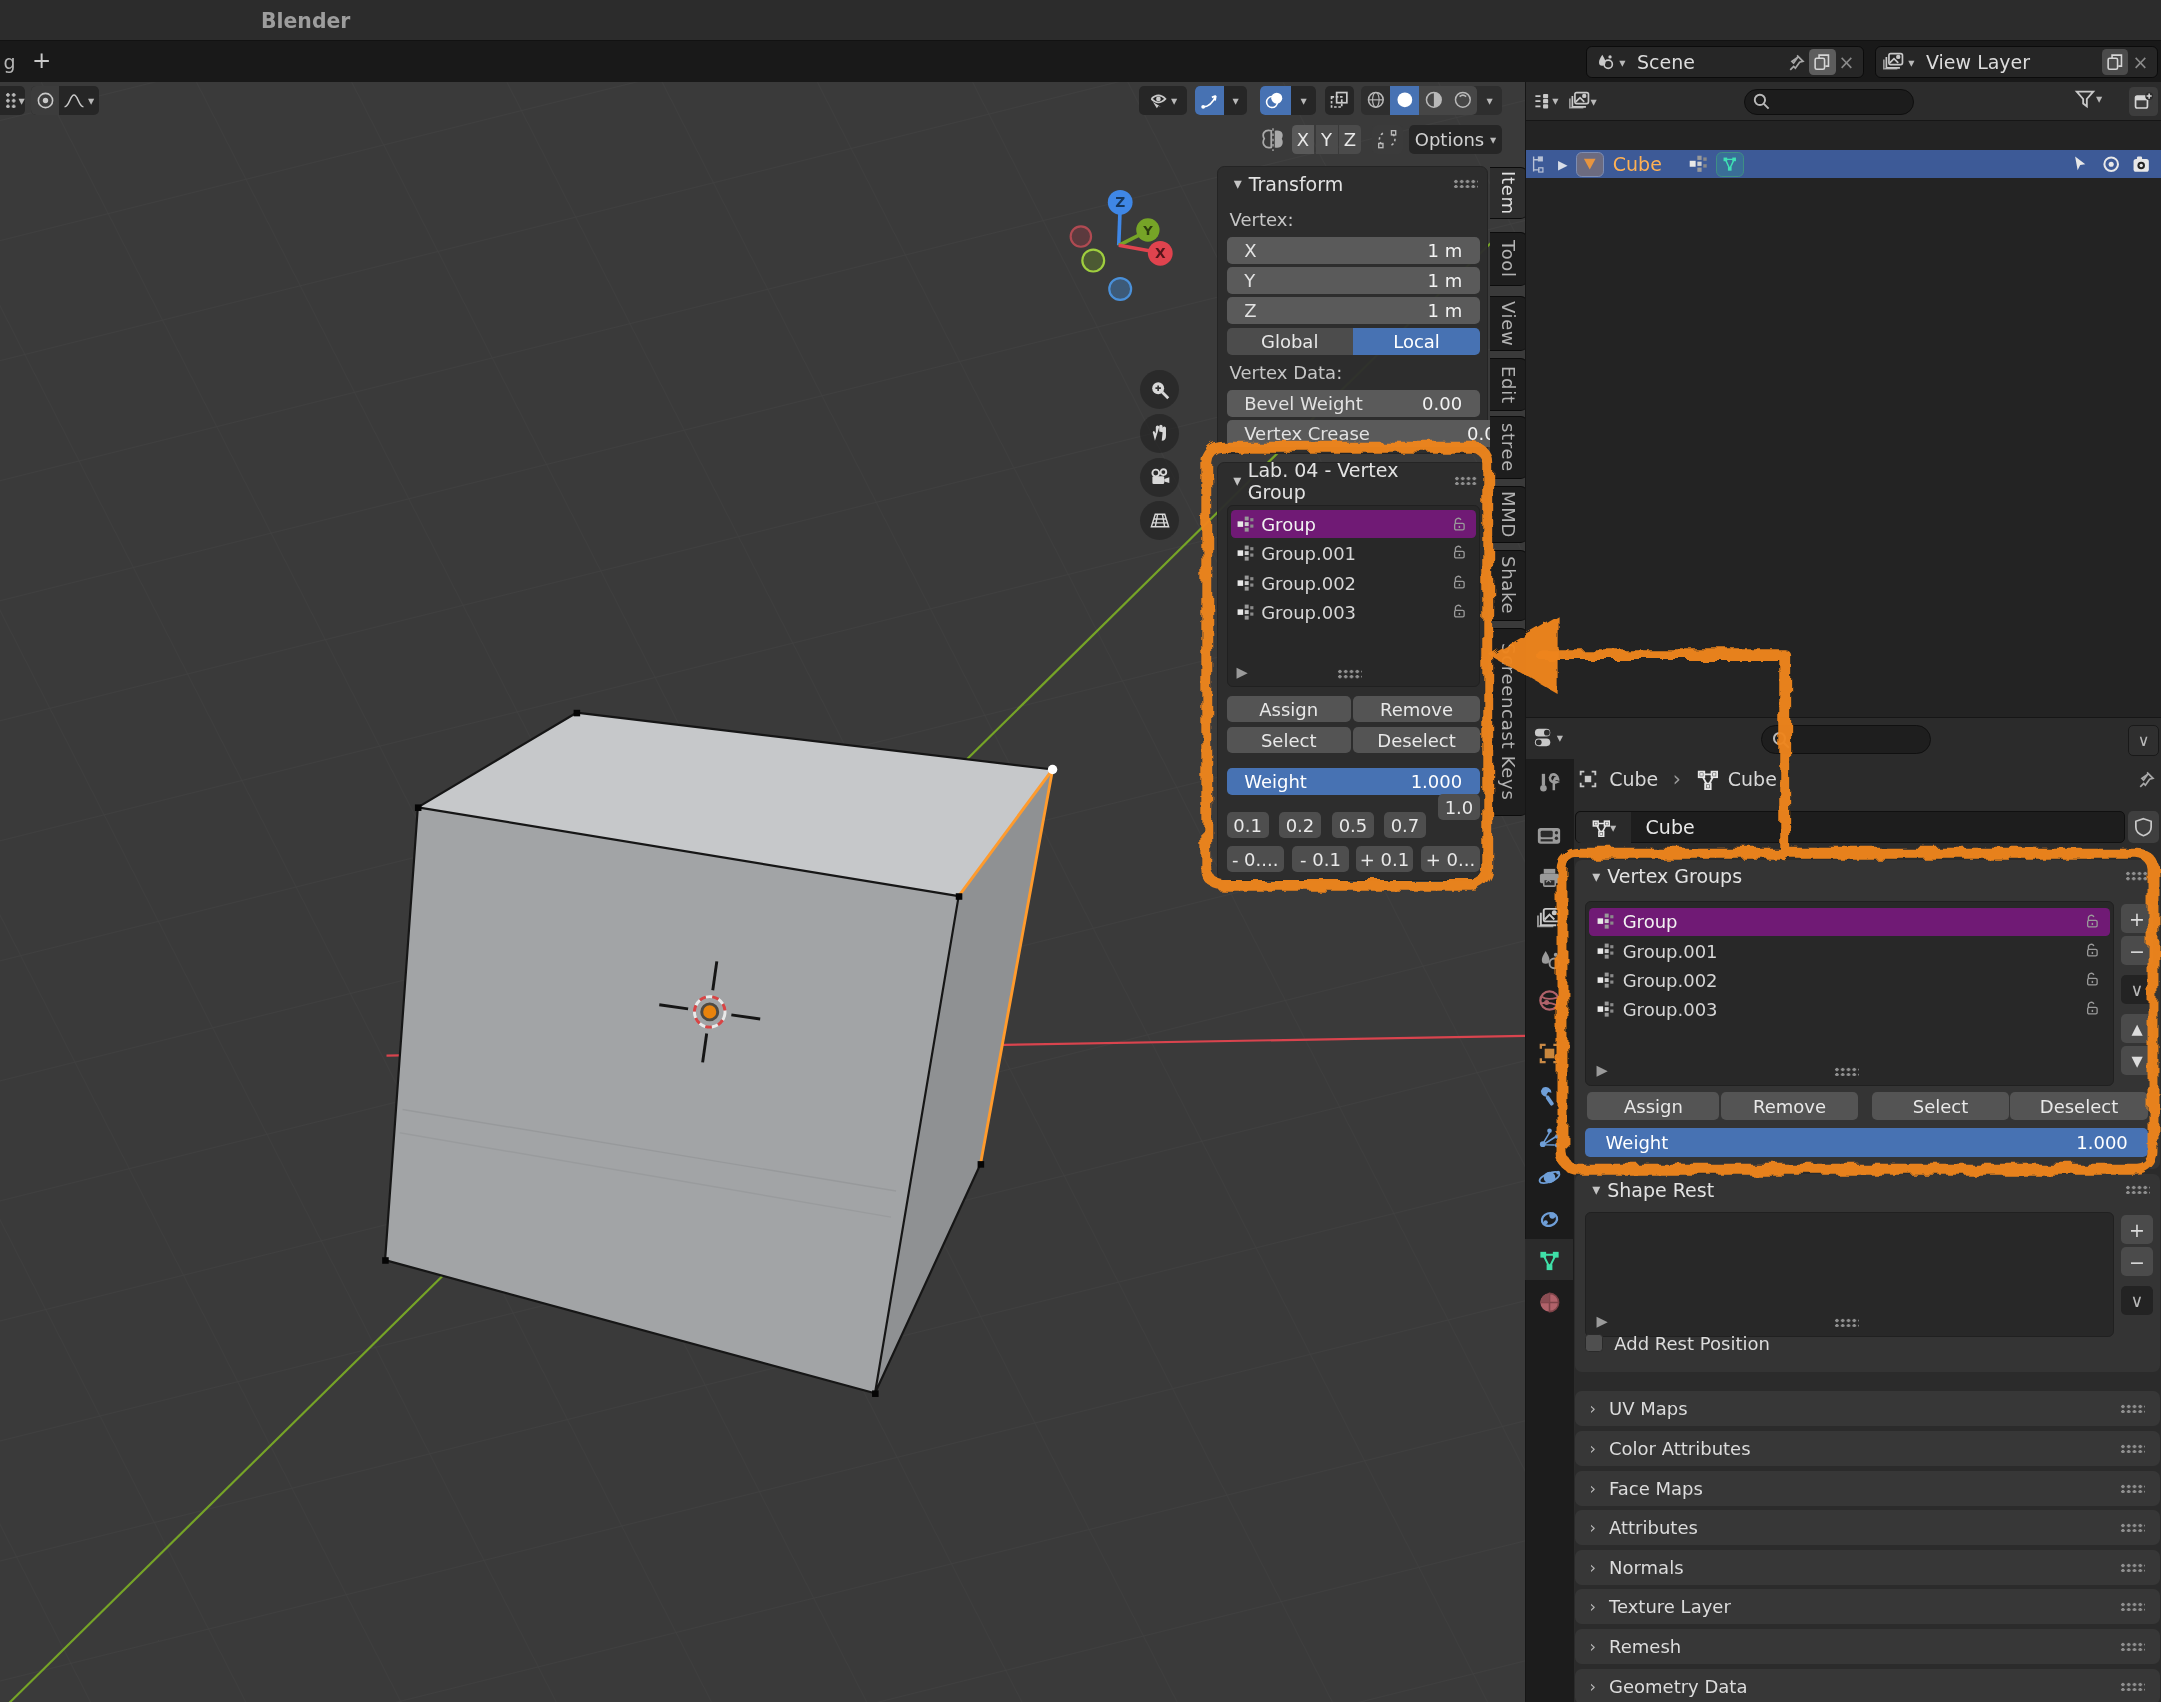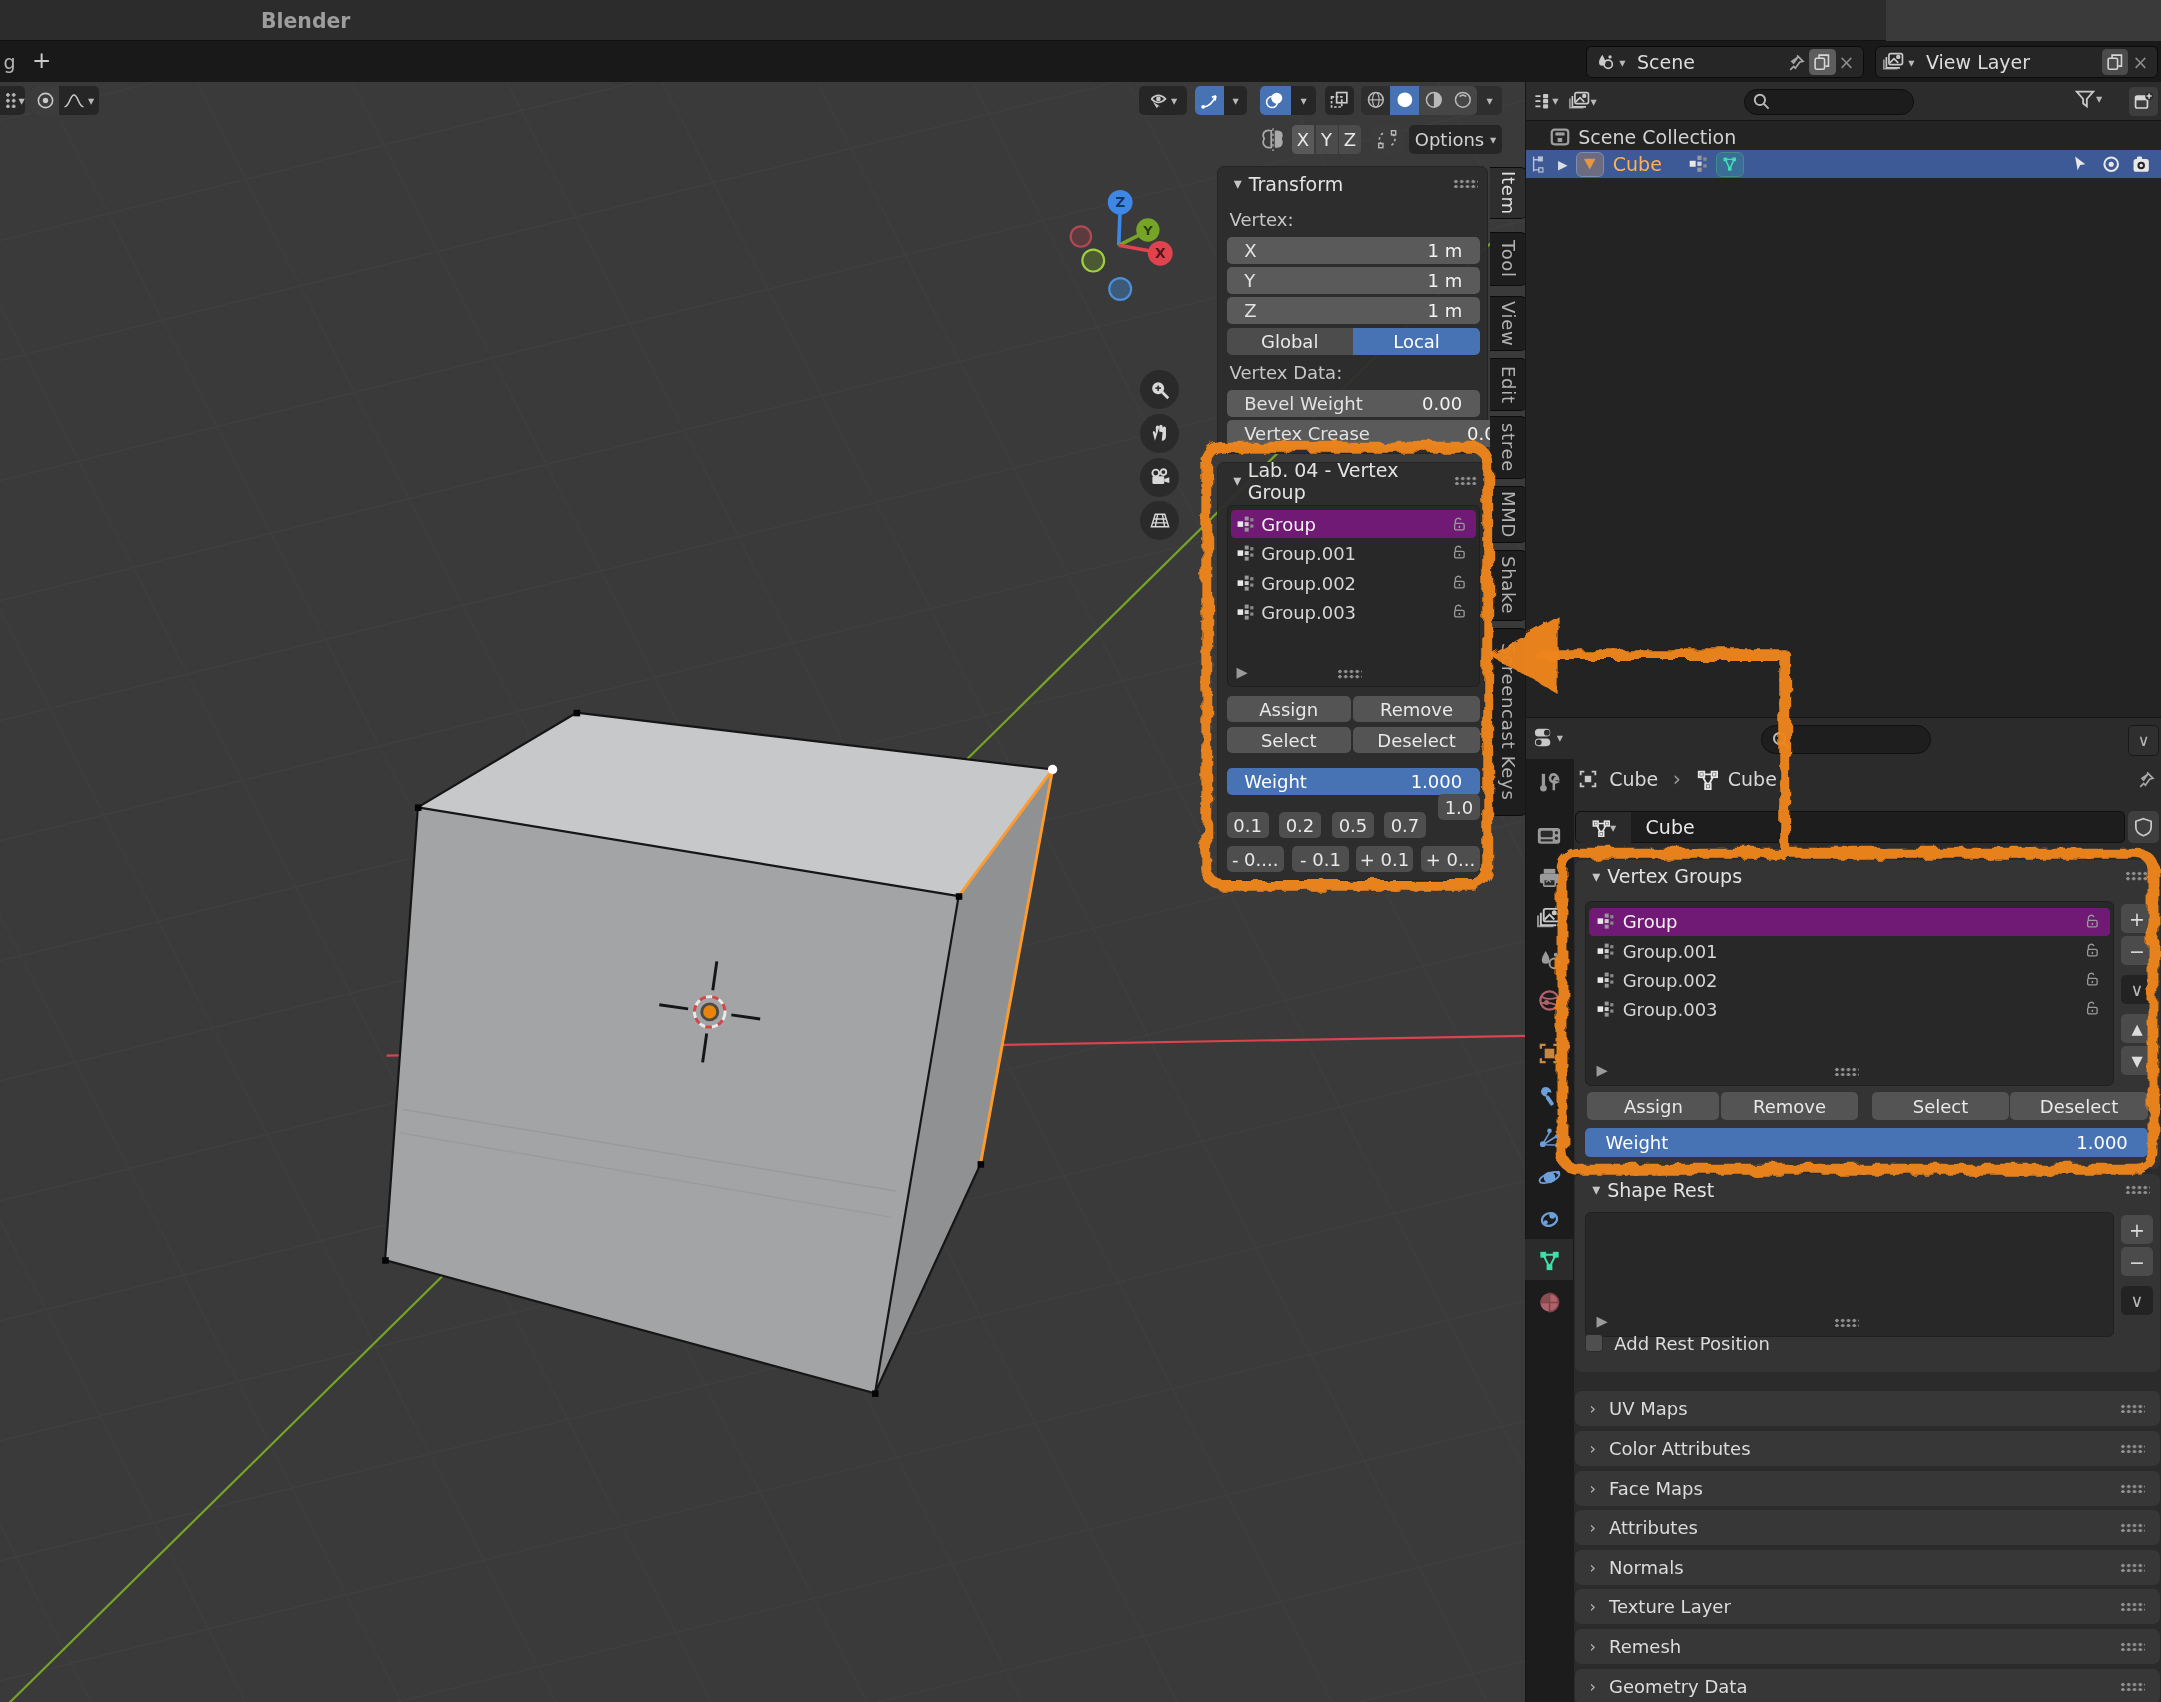--- a/index.html
+++ b/index.html
@@ -70,21 +70,21 @@
         <rect x="4.5" y="5.5" width="3" height="3" fill="#e8e8e8" stroke="none"></rect>
         <rect x="18.5" y="5.5" width="3" height="3" fill="#e8e8e8" stroke="none"></rect>
         <rect x="11.5" y="18.5" width="3" height="3" fill="#e8e8e8" stroke="none"></rect>
       </g>
 <g id="i-pin" stroke="#a8a8a8" stroke-width="2" fill="none">
         <path d="M13 4 l7 7 -4 1 -5 7 -2 -2 -4 4 M9 13 l-2 -2 7 -5 Z"></path>
       </g>
 </defs>
 </svg>
 
-<div class="abs" style="left:0;top:0;width:1886px;height:41px;background:#2c2c2c;border-bottom:0.7px solid #121212">
+<div class="abs" style="left:0;top:0;width:2161px;height:41px;background:#2c2c2c;border-bottom:0.7px solid #121212">
   <div class="abs" style="left:261px;top:8.7px;font-size:20.4px;font-weight:bold;color:#9d9d9d">Blender</div>
 </div>
 
 <div class="abs" style="left:0;top:41px;width:2161px;height:41px;background:#191919">
   <div class="abs" style="left:3.6px;top:10.2px;font-size:19px;color:#b5b5b5">g</div>
   <div class="abs" style="left:32px;top:5.8px;font-size:23px;color:#c9c9c9">+</div>
 
   <div class="abs flex" style="left:1586px;top:5.1px;width:278px;height:32px;background:#262626;border:0.7px solid #0b0b0b;border-radius:5.8px">
     <span style="margin-left:7.3px">
         <svg width="22" height="22" viewBox="0 0 24 24">
@@ -458,28 +458,20 @@
         <span class="chv">▾</span>
       </span>
     <span class="hseg" style="position:absolute;left:603px;top:5.1px;width:29px;height:29px;background:#3d3d3d;border-radius:4.4px">
         <svg width="20.4" height="20.4" viewBox="0 0 24 24">
           <rect x="3" y="6" width="14" height="14" rx="2" fill="none" stroke="#d6d6d6" stroke-width="2"></rect>
           <rect x="3" y="6" width="14" height="5" fill="#d6d6d6"></rect>
           <circle cx="19" cy="6" r="4.6" fill="#2c2c2c"></circle>
           <path d="M19 3 v6 M16 6 h6" stroke="#d6d6d6" stroke-width="1.8"></path>
         </svg>
       </span>
-  </div>
-  <div class="abs flex" style="left:0;top:42px;width:636px;height:26px">
-    <svg width="22" height="22" viewBox="0 0 24 24" style="margin-left:23px">
-        <rect x="3" y="4" width="18" height="16" rx="3" fill="none" stroke="#9f9f9f" stroke-width="2.4"></rect>
-        <rect x="7" y="7" width="10" height="3.4" fill="#9f9f9f"></rect>
-        <rect x="9.4" y="13" width="5" height="4.4" fill="#9f9f9f"></rect>
-      </svg>
-    <span style="margin-left:7.3px;font-size:19px;color:#d2d2d2">Scene Collection</span>
   </div>
   <div class="abs flex" style="left:0;top:68px;width:636px;height:28px;background:#3d5a97">
     <svg width="16" height="22" viewBox="0 0 18 26" style="margin-left:2.9px">
         <path d="M5 4 v18 M5 8 h7 M5 20 h7" stroke="#b9c2d6" stroke-width="1.6" fill="none"></path>
         <rect x="10" y="4" width="6" height="6" fill="#b9c2d6"></rect>
         <rect x="11" y="17.5" width="5" height="5" fill="none" stroke="#b9c2d6" stroke-width="1.4"></rect>
       </svg>
     <span style="margin-left:13px;color:#d9dee8;font-size:12.4px">▶</span>
     <span class="hseg" style="margin-left:8.7px;width:28px;height:25px;background:rgba(230,150,70,.28);border:1.5px solid #7d8db3;border-radius:5.8px">
         <svg width="17.5" height="17.5" viewBox="0 0 24 24">

